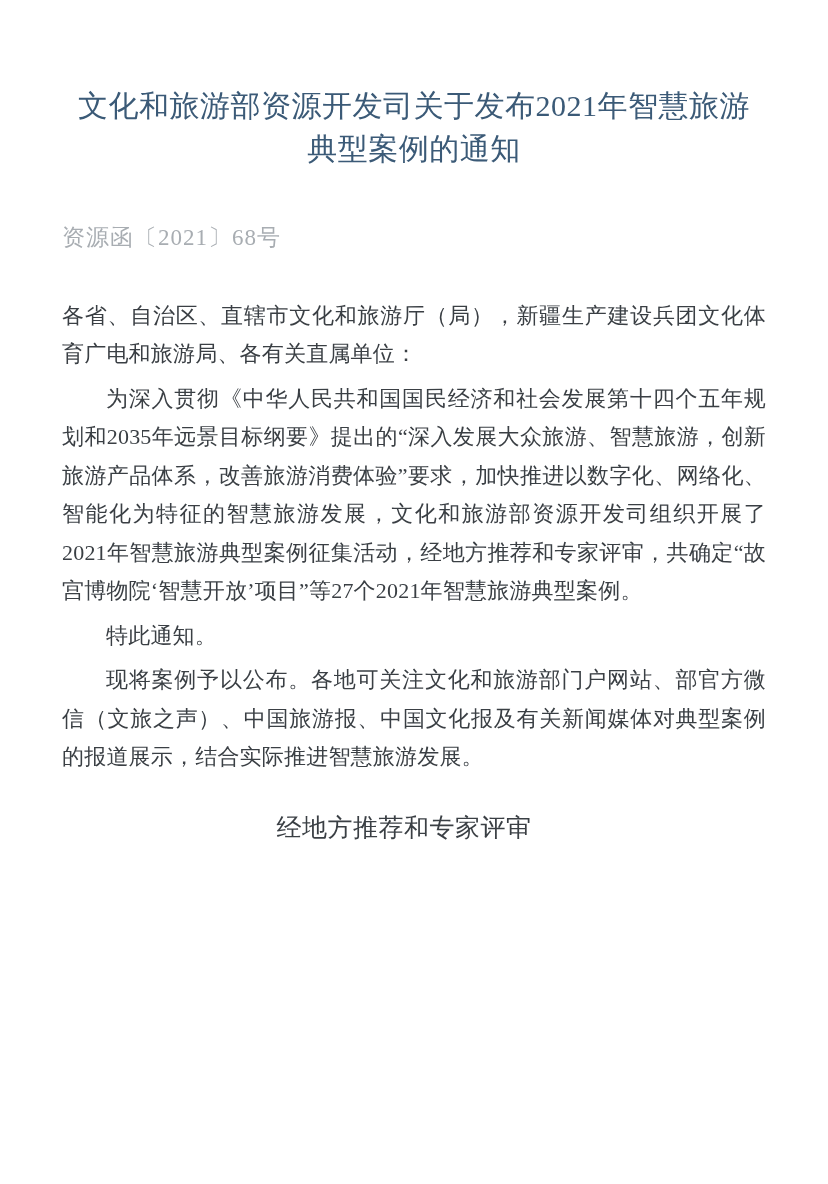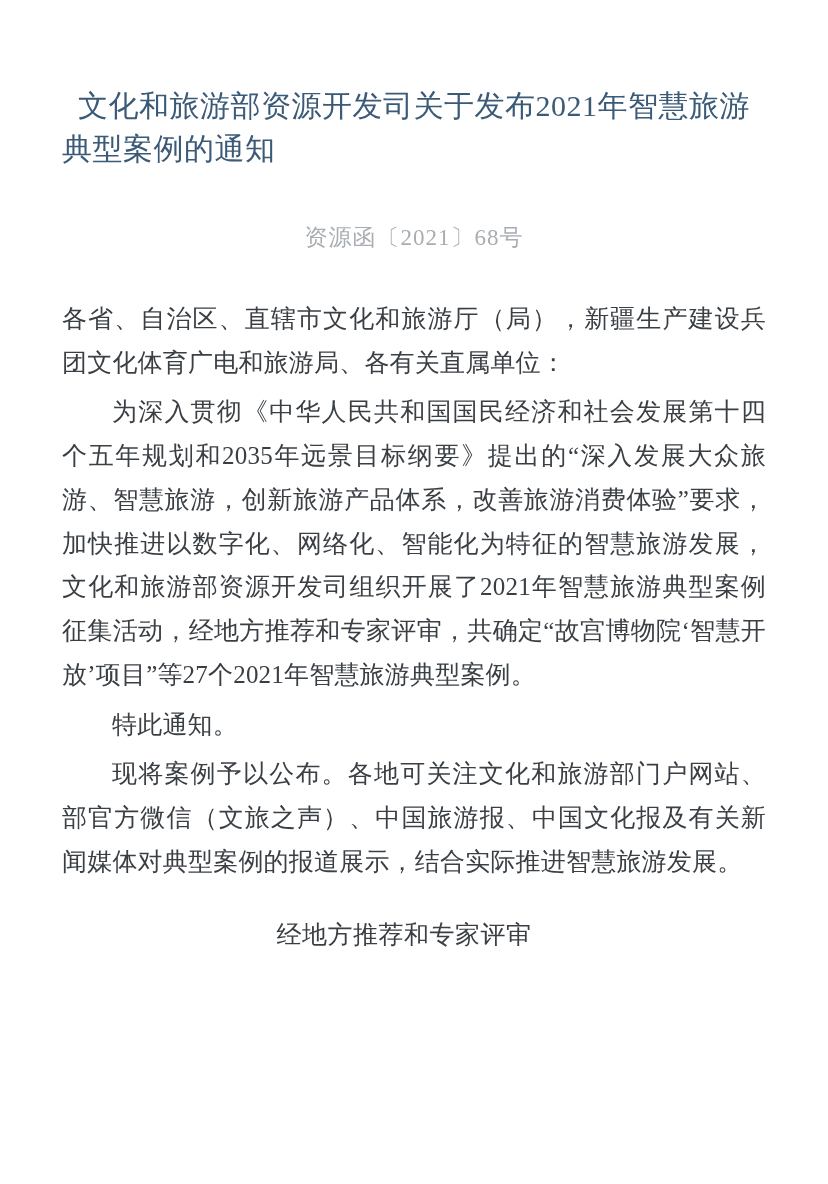--- a/index.html
+++ b/index.html
@@ -30,36 +30,35 @@
     letter-spacing: 0.5px;
     margin: 8px 0 0 0;
     font-weight: 400;
   }
   .doc-title .line1 {
     display: block;
     text-align: center;
   }
   .doc-title .line2 {
     display: block;
-    text-align: left;
+    text-align: center;
     margin-top: 2px;
   }
   .doc-number {
     margin-top: 52px;
-    text-align: center;
     color: #a8adb2;
     font-size: 23px;
     letter-spacing: 1px;
   }
   .body-block {
     margin-top: 44px;
   }
   p.para {
     color: #3a3f44;
-    font-size: 25px;
+    font-size: 22px;
     line-height: 1.75;
     margin: 0 0 6px 0;
     text-align: justify;
     text-justify: inter-ideograph;
     letter-spacing: 0.2px;
   }
   p.para.indent {
     text-indent: 2em;
   }
   .signature {

